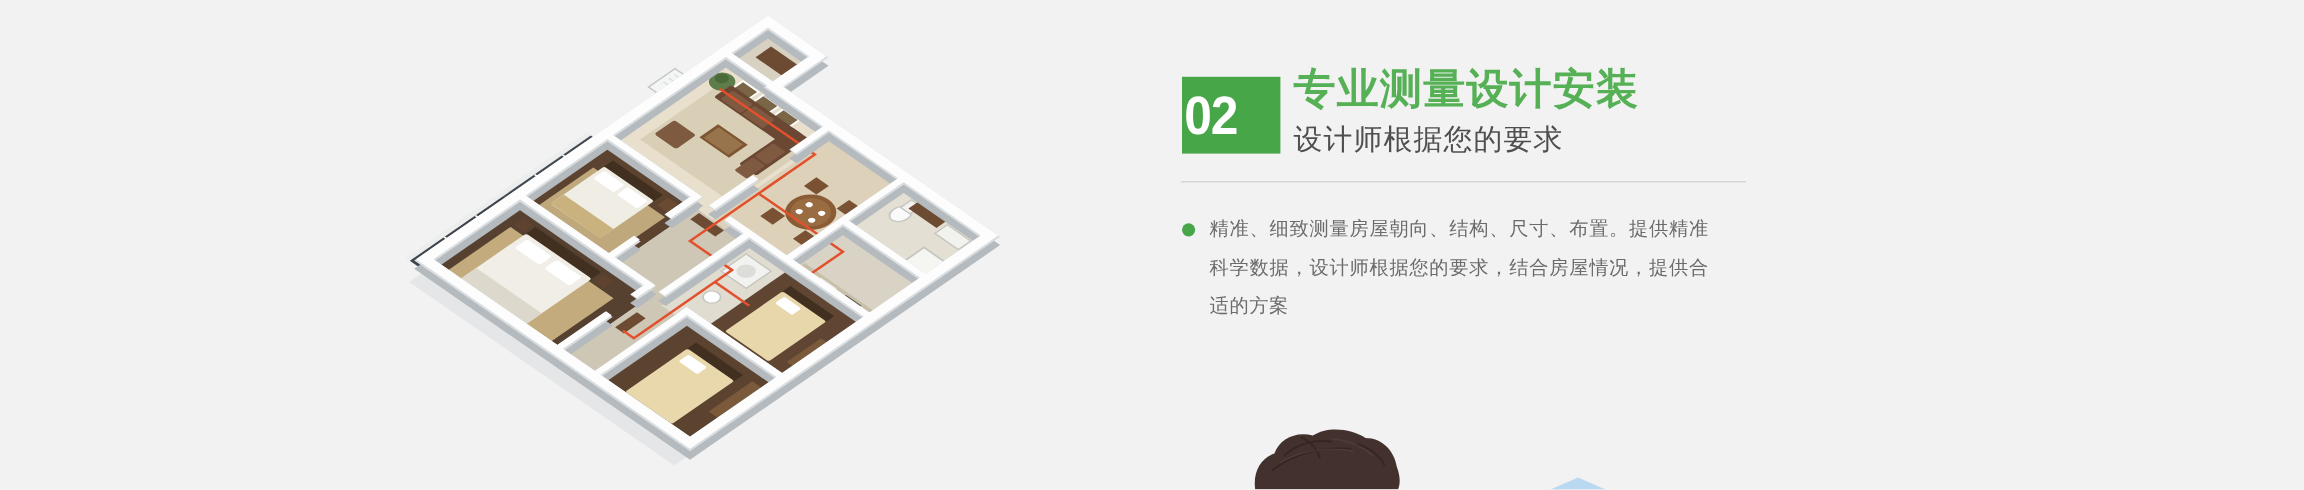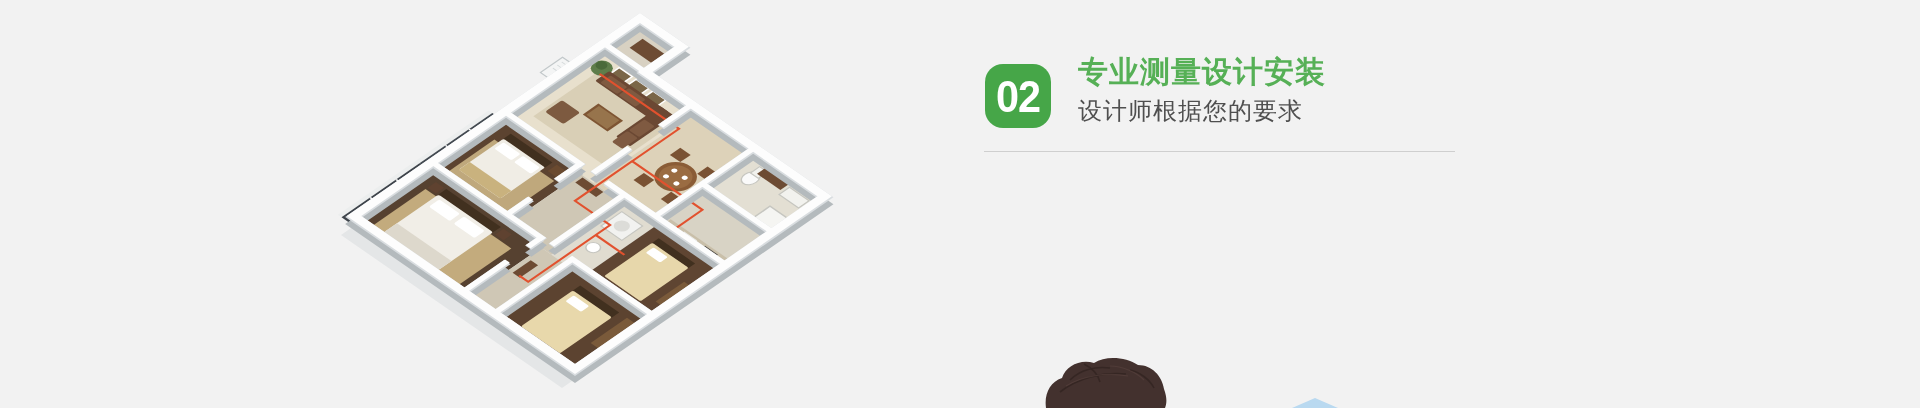--- a/index.html
+++ b/index.html
@@ -5,30 +5,30 @@
   html,body{margin:0;padding:0;}
   body{
     width:1920px;height:408px;position:relative;overflow:hidden;
     background:#f2f2f2;
     font-family:"Liberation Sans", sans-serif;
   }
   
   .floorplan{position:absolute;left:330px;top:2px;width:580px;height:400px;}
   
   .step-badge{
-    position:absolute;left:985px;top:64px;width:66px;height:64px;
-    background:#46a648;color:#ffffff;display:flex;align-items:center;justify-content:center;border-radius:18px;
+    position:absolute;left:985px;top:64px;width:82px;height:64px;
+    background:#46a648;color:#ffffff;display:flex;align-items:center;
   }
   .step-badge span{
     font-size:45px;font-weight:bold;letter-spacing:-1px;transform:scaleX(.92);
     line-height:1;
   }
   .head-col{position:absolute;left:1078px;top:54px;}
   .step-title{
-    margin:0;font-size:30px;font-weight:bold;color:#56b056;letter-spacing:1px;line-height:1.2;
+    margin:0;font-size:35px;font-weight:bold;color:#56b056;letter-spacing:1px;line-height:1.2;
   }
   .step-subtitle{
     margin:7px 0 0 0;font-size:24px;color:#4f4f4f;letter-spacing:1px;line-height:1.2;
   }
   .divider{
     position:absolute;left:984px;top:151px;width:471px;height:1px;background:#cfcfcf;
   }
   .bullets{position:absolute;left:985px;top:176px;width:452px;}
   .bullet-row{display:flex;gap:12px;margin-bottom:11px;}
   .bullet-dot{
@@ -189,20 +189,24 @@
 </div>
 
 <div class="head-col">
   <h1 class="step-title">专业测量设计安装</h1>
   <div class="step-subtitle">设计师根据您的要求</div>
 </div>
 
 <div class="divider"></div>
 
 <div class="bullets">
+  <div class="bullet-row">
+    <div class="bullet-dot"></div>
+    <div class="bullet-text">精准、细致测量房屋朝向、结构、尺寸、布置。提供精准科学数据，设计师根据您的要求，结合房屋情况，提供合适的方案</div>
+  </div>
 </div>
 
 <svg class="hair-photo" viewBox="0 0 130 52" aria-hidden="true">
   <path d="M6,52 C4,38 10,26 22,22 C26,10 40,3 54,7 C66,-1 86,1 98,9 C112,9 122,20 124,33 C127,41 127,47 125,52 Z" fill="#43312e"></path>
   <g stroke="#2c1f1c" stroke-width="1.6" fill="none" opacity="0.6">
     <path d="M30,24 C40,14 55,10 70,12"></path>
     <path d="M20,36 C38,22 62,16 86,18"></path>
     <path d="M90,14 C100,16 110,24 114,32"></path>
     <path d="M44,8 C52,12 58,18 60,26"></path>
   </g>

